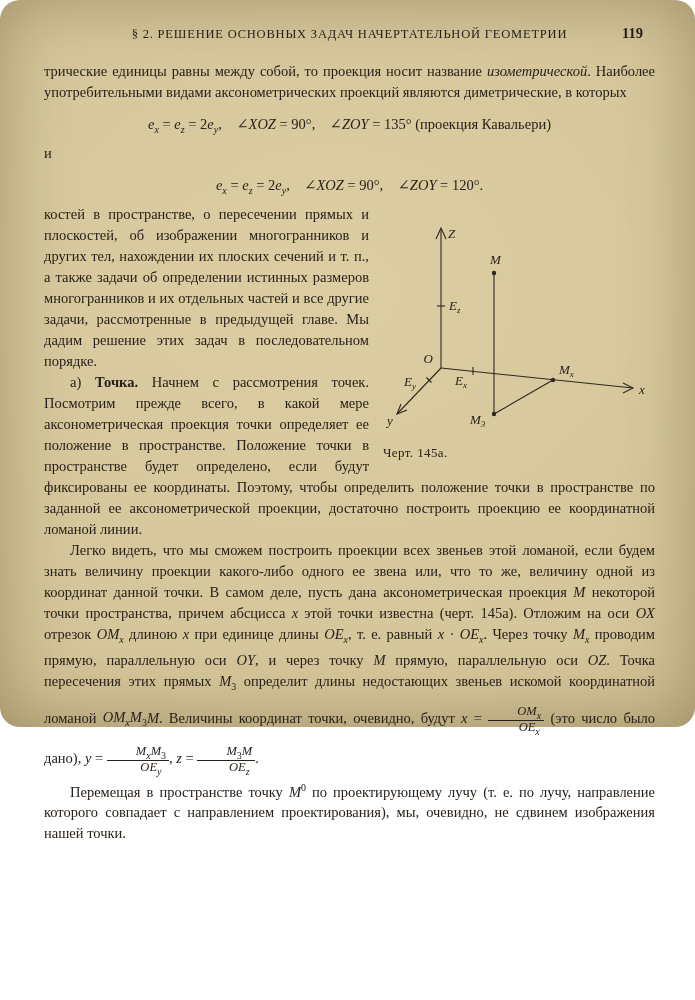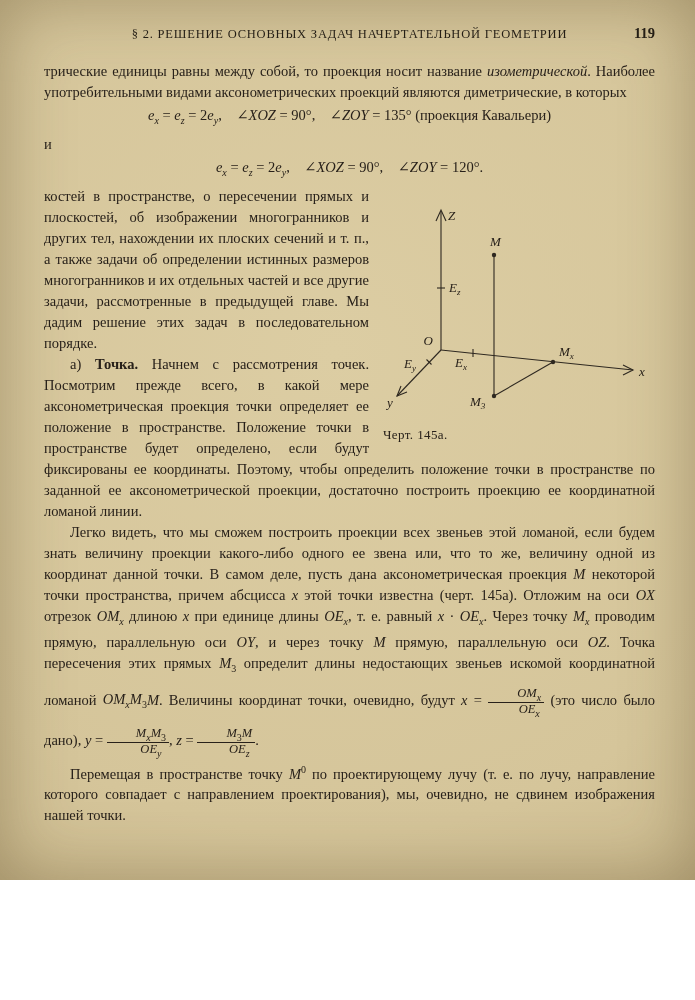--- a/index.html
+++ b/index.html
@@ -1,45 +1,46 @@
 <!DOCTYPE html>
 <html lang="ru"><head>
 <meta charset="utf-8">
 <style>
   html,body{margin:0;padding:0;}
   body{
     width:695px;height:1000px;overflow:hidden;
     font-family:"Liberation Serif","DejaVu Serif",serif;
   }
   .scan{
-    width:695px;height:880px;box-sizing:border-box;
+    width:695px;height:727px;box-sizing:border-box;
     background:radial-gradient(ellipse 130% 100% at 48% 40%, #dccda3 0%, #d5c59a 55%, #c3b083 100%);
     box-shadow:inset 0 0 70px rgba(80,60,25,0.38);
+    border-radius:20px;
   }
   .page{
     box-sizing:border-box;
     padding:24px 40px 0 44px;
     color:#28211a;
     font-size:14.5px;line-height:21px;
     text-align:justify;
   }
   .header{
     position:relative;
     font-size:12.5px;letter-spacing:0.8px;
     margin-bottom:16px;
     text-align:center;
     color:#241e15;
   }
   .header .pagenum{
-    position:absolute;right:0;top:-1px;
+    position:absolute;right:12px;top:-1px;
     font-size:14.5px;font-weight:bold;letter-spacing:0;
   }
   p{margin:0;text-indent:26px;}
   p.noindent{text-indent:0;}
-  .formula{text-align:center;margin:2px 0 3px;text-indent:0;}
+  .formula{text-align:center;margin:11px 0 3px;text-indent:0;}
   .conj{text-indent:0;margin:1px 0;}
   sub{font-size:10px;}
   sup{font-size:10px;}
   .frac{
     display:inline-block;vertical-align:-9px;text-align:center;
     line-height:1.1;font-size:12.5px;margin-top:8px;
   }
   .frac .nu{display:block;border-bottom:1px solid #28211a;padding:0 3px;}
   .frac .de{display:block;padding:0 3px;}
   .fig{float:right;width:272px;margin:12px 0 4px 14px;}

